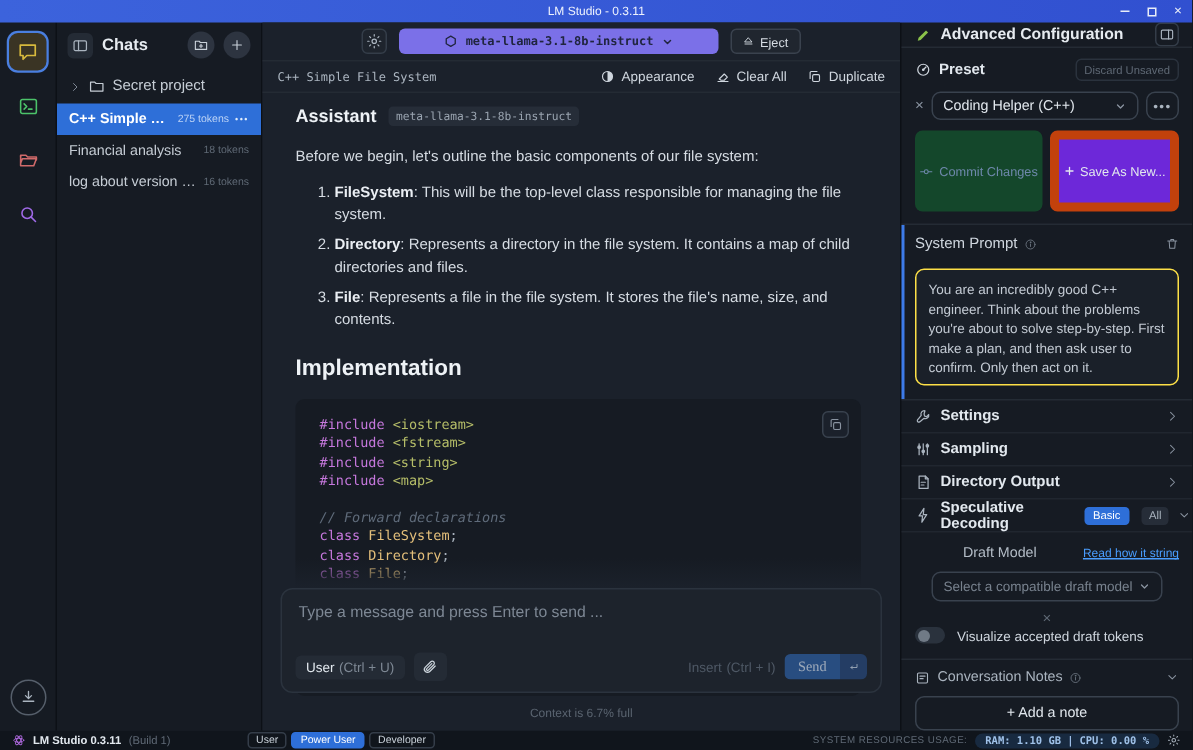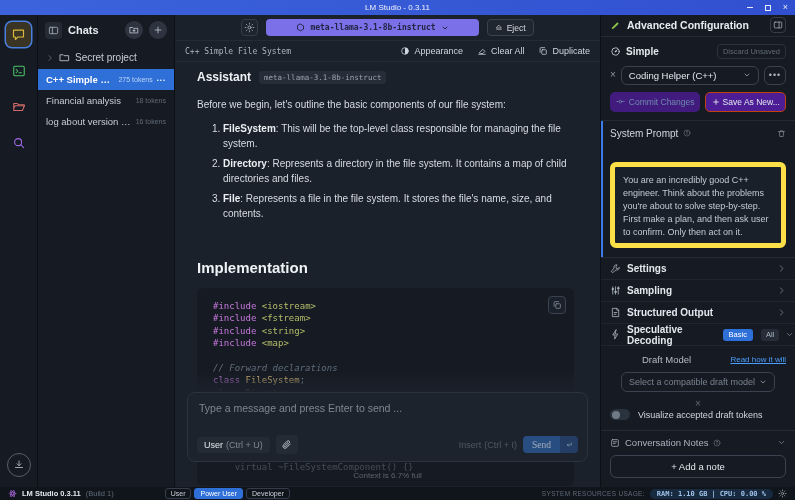--- a/index.html
+++ b/index.html
@@ -62,21 +62,21 @@
 
   .messages { flex:1; overflow:hidden; padding:6px 22px 0; }
   .role-row { display:flex; align-items:center; gap:8px; margin-top:2px; }
   .role-name { font-size:12px; font-weight:bold; color:#eef2f6; }
   .model-badge { font-family:"DejaVu Sans Mono",monospace; font-size:7.5px; background:#262d38;
                  color:#9aa4b0; padding:2px 5px; border-radius:3px; }
   .msg-intro { font-size:10px; margin-top:13px; color:#d6dce3; line-height:1.5; }
   ol.msg-list { margin:9px 0 0 26px; font-size:10px; color:#d6dce3; }
   .msg-li { margin-bottom:5px; line-height:1.5; }
   .msg-li b { color:#eaeef3; }
-  .impl-heading { font-size:15px; font-weight:bold; color:#eef2f6; margin-top:38px; }
+  .impl-heading { font-size:15px; font-weight:bold; color:#eef2f6; margin-top:16px; }
   .code-block { margin-top:12px; margin-right:4px; background:#161b23; border-radius:6px; padding:12px 16px;
                 position:relative; font-family:"DejaVu Sans Mono",monospace; font-size:9px;
                 line-height:1.38; color:#a9b2bd; }
   .copy-btn { position:absolute; top:8px; right:8px; width:18px; height:18px; border:1px solid #39424e;
               border-radius:4px; display:flex; align-items:center; justify-content:center;
               color:#8a94a1; background:#1b212b; }
   .code-line { white-space:pre; }
   .tok-pp { color:#c678dd; } .tok-st { color:#b5bd68; }
   .tok-cm { color:#5f6b7a; font-style:italic; }
   .tok-kw { color:#c678dd; } .tok-ty { color:#e5c07b; }
@@ -111,31 +111,31 @@
   .preset-label { font-weight:bold; font-size:10px; color:#e2e8ee; flex:1; }
   .discard-btn { font-size:7.5px; color:#5f6975; border:1px solid #2a323d; border-radius:4px; padding:2px 5px; }
   .preset-row2 { display:flex; align-items:center; gap:5px; margin-top:7px; }
   .x-btn { color:#8a94a1; font-size:10px; line-height:10px; }
   .preset-select { flex:1; border:1px solid #39424e; border-radius:6px; padding:3px 7px; font-size:9.5px;
                    color:#e2e8ee; display:flex; align-items:center; gap:4px; }
   .sel-text { flex:1; white-space:nowrap; overflow:hidden; }
   .dots-btn { width:22px; height:19px; border:1px solid #39424e; border-radius:6px; color:#aab4bf;
               display:flex; align-items:center; justify-content:center; font-size:9px; letter-spacing:1px; }
   .preset-row3 { display:flex; gap:5px; margin-top:7px; }
-  .commit-btn { flex:1.15; background:#4c1d95; border-radius:5px; color:#85a4cf; font-size:8.5px;
+  .commit-btn { flex:1.15; background:#14532d; border-radius:5px; color:#85a4cf; font-size:8.5px;
                 display:flex; align-items:center; justify-content:center; gap:4px; padding:4px 0; opacity:.8; }
-  .savenew-btn { flex:1; background:#4c1d95; border:1px solid #c2410c; border-radius:5px; color:#e2e8ee;
-                 font-size:8.5px; display:flex; align-items:center; justify-content:center; gap:3px; padding:4px 0; }
+  .savenew-btn { flex:1; background:#6d28d9; border:6px solid #c2410c; border-radius:5px; color:#e2e8ee;
+                 font-size:8.5px; display:flex; align-items:center; justify-content:center; gap:3px; padding:16px 0; }
   .sysprompt { position:relative; border-bottom:1px solid #242b34; padding:7px 9px 9px; }
   .sysprompt::before { content:''; position:absolute; left:0; top:0; bottom:0; width:2px; background:#3d7be8; }
   .sp-header { display:flex; align-items:center; gap:5px; }
   .sp-label { font-size:10px; color:#cfd6de; }
   .info-ic { color:#6b7580; }
   .trash-btn { margin-left:auto; color:#8a94a1; }
-  .prompt-box { margin-top:23px; border:5px solid #fde047; border-radius:6px; background:#1a2029;
+  .prompt-box { margin-top:11px; border:1px solid #fde047; border-radius:6px; background:#1a2029;
                 padding:7px 8px 4px; font-size:9px; line-height:1.45; color:#c3cad3; }
   .token-line { display:flex; justify-content:flex-end; align-items:center; gap:3px;
                 font-size:8px; color:#5f6975; margin-top:4px; }
   .rp-row { display:flex; align-items:center; gap:6px; padding:0 9px; height:22px;
             border-bottom:1px solid #20262f; color:#aab4bf; }
   .rp-row-label { font-weight:bold; font-size:10px; color:#e2e8ee; flex:1; }
   .chev { color:#8a94a1; }
   .pill-basic { background:#2e6fd8; color:#fff; font-size:7.5px; padding:1.5px 6px; border-radius:3px;margin-left:34px; }
   .pill-all { background:#262d38; color:#aab4bf; font-size:7.5px; padding:1.5px 5px; border-radius:3px; margin-left:2px; }
   .spec-content { padding:8px 9px 10px; }
@@ -453,21 +453,21 @@
 
       <div class="preset-box">
         <div class="preset-row1">
           <span>
             <svg width="11" height="11" viewBox="0 0 24 24">
                 <circle cx="12" cy="12" r="8"></circle>
                 <path d="M12 12 L16 8"></path>
                 <circle cx="12" cy="12" r="1" style="fill:currentColor"></circle>
               </svg>
           </span>
-          <span class="preset-label">Simple</span>
+          <span class="preset-label">Preset</span>
           <span class="discard-btn">Discard Unsaved</span>
         </div>
         <div class="preset-row2">
           <span class="x-btn">×</span>
           <span class="preset-select">
             <span class="sel-text">Coding Helper (C++)</span>
             <span class="chev">
               <svg width="8" height="8" viewBox="0 0 24 24" style="stroke-width:2.6">
                   <polyline points="6 9 12 15 18 9"></polyline>
                 </svg>
@@ -555,21 +555,21 @@
           </div>
           <div class="rp-row">
             <span>
               <svg width="11" height="11" viewBox="0 0 24 24" fill="none" stroke="currentColor" stroke-width="1.8" stroke-linecap="round" stroke-linejoin="round">
                 <path d="M6 3 h9 l4 4 v14 h-13 z"></path>
                 <path d="M15 3 v4 h4"></path>
                 <line x1="9" y1="12" x2="15" y2="12"></line>
                 <line x1="9" y1="16" x2="13" y2="16"></line>
               </svg>
             </span>
-            <span class="rp-row-label">Structured Output</span>
+            <span class="rp-row-label">Directory Output</span>
             <span class="chev">
               <svg width="9" height="9" viewBox="0 0 24 24" fill="none" stroke="currentColor" stroke-width="1.8" stroke-linecap="round" stroke-linejoin="round">
                 <polyline points="9 5 16 12 9 19"></polyline>
               </svg>
             </span>
           </div>
         </div>
 
       <div class="rp-row">
         <span>
@@ -583,21 +583,21 @@
         <span class="chev">
           <svg width="9" height="9" viewBox="0 0 24 24">
               <polyline points="6 9 12 15 18 9"></polyline>
             </svg>
         </span>
       </div>
 
       <div class="spec-content">
         <div class="draft-row">
           <span class="draft-label">Draft Model</span>
-          <span class="rp-link">Read how it will</span>
+          <span class="rp-link">Read how it string</span>
         </div>
         <div class="draft-select-row">
           <span class="draft-select">
             <span class="sel-text">Select a compatible draft model</span>
             <span class="chev">
               <svg width="8" height="8" viewBox="0 0 24 24" style="stroke-width:2.6">
                   <polyline points="6 9 12 15 18 9"></polyline>
                 </svg>
             </span>
           </span>

